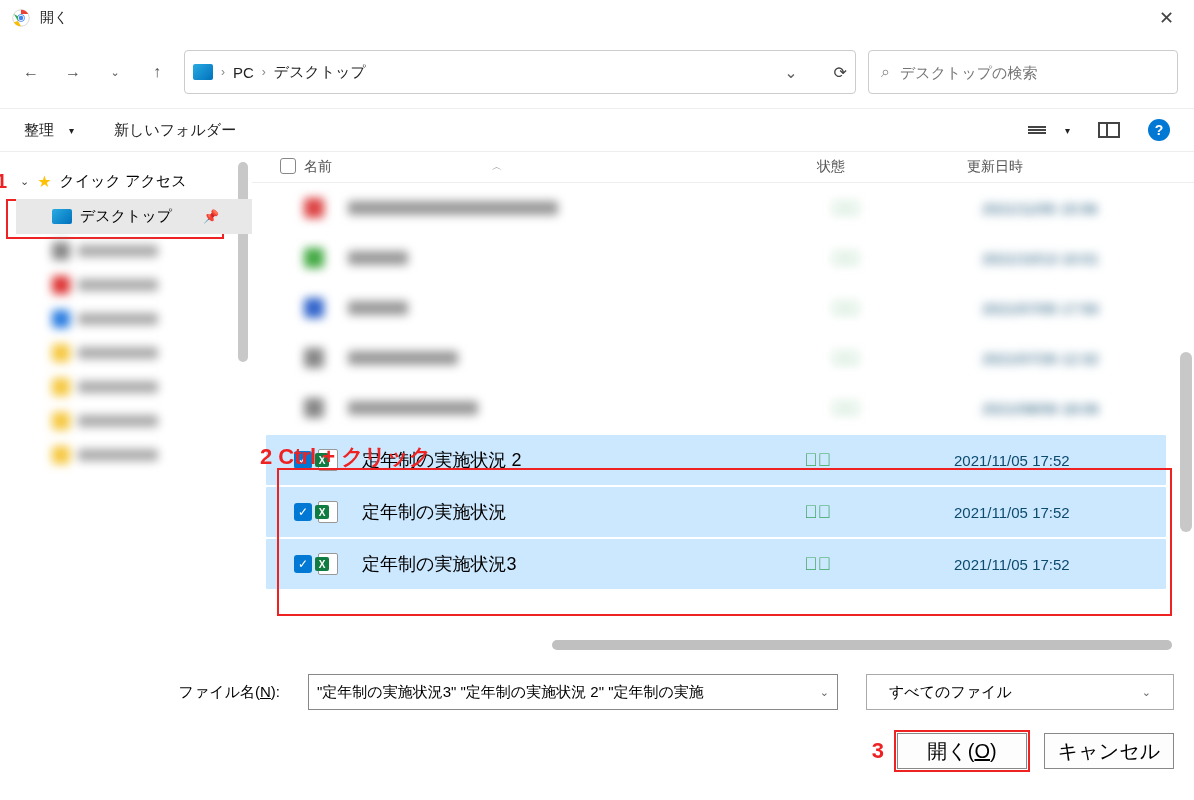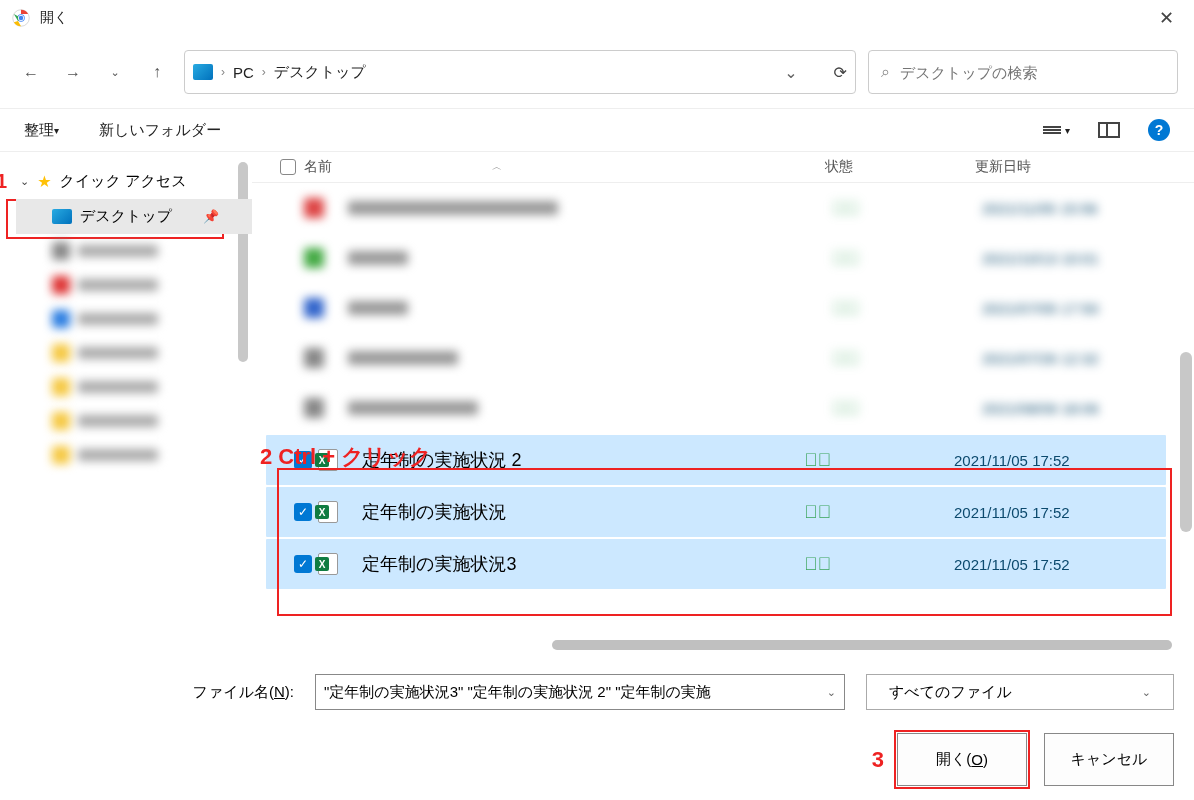--- a/index.html
+++ b/index.html
@@ -18,21 +18,21 @@
 .addr-icon { width: 20px; height: 16px; background: linear-gradient(135deg,#29abe2,#0071bc); border-radius: 2px; }
 .addr-sep { color: #888; font-size: 12px; }
 .addr-seg { font-size: 15px; color: #222; }
 .addr .chev { margin-left: auto; color: #666; }
 .addr .refresh { margin-left: 28px; color: #444; }
 .search { width: 310px; height: 44px; border: 1px solid #ccc; border-radius: 4px; display: flex; align-items: center; padding: 0 12px; gap: 10px; }
 .search input { border: none; outline: none; font-size: 15px; flex: 1; color: #888; }
 
 
 .toolbar { height: 44px; display: flex; align-items: center; padding: 0 24px; gap: 40px; border-top: 1px solid #eee; border-bottom: 1px solid #eee; }
-.tb-item { font-size: 15px; color: #222; display: flex; align-items: center; gap: 0; cursor: pointer; }
+.tb-item { font-size: 15px; color: #222; display: flex; align-items: center; gap: 15px; cursor: pointer; }
 .tb-right { margin-left: auto; display: flex; align-items: center; gap: 28px; }
 .view-icon { display: flex; gap: 1px; flex-direction: column; }
 .view-icon span { width: 18px; height: 2px; background: #444; }
 .pane-icon { width: 22px; height: 16px; border: 2px solid #444; position: relative; }
 .pane-icon::before { content: ''; position: absolute; left: 6px; top: 0; bottom: 0; width: 2px; background: #444; }
 .help-icon { width: 22px; height: 22px; border-radius: 50%; background: #0078d4; color: #fff; display: flex; align-items: center; justify-content: center; font-size: 14px; font-weight: bold; }
 
 
 .main { display: flex; height: 504px; position: relative; }
 .sidebar { width: 252px; padding: 12px 0 0 16px; position: relative; }
@@ -48,21 +48,21 @@
 .sb-blur .blur-icon { width: 18px; height: 18px; background: #888; border-radius: 3px; }
 .sb-blur.red .blur-icon { background: #d33; }
 .sb-blur.blue .blur-icon { background: #2a7de1; }
 .sb-blur.yellow .blur-icon { background: #f5c842; }
 .sb-blur .blur-text { width: 80px; height: 12px; background: #aaa; border-radius: 2px; }
 .annot-box-1 { position: absolute; border: 2px solid #e22; left: 6px; top: 47px; width: 218px; height: 40px; pointer-events: none; }
 .annot-1 { position: absolute; left: -4px; top: 18px; color: #e22; font-weight: bold; font-size: 20px; }
 
 .filearea { flex: 1; position: relative; overflow: hidden; }
 .fa-scrollbar { position: absolute; right: 2px; top: 200px; width: 12px; height: 180px; background: #c8c8c8; border-radius: 6px; }
-.fhdr { display: flex; align-items: center; padding: 6px 19px 6px 28px; font-size: 14px; color: #555; border-bottom: 1px solid #eee; }
+.fhdr { display: flex; padding: 6px 27px 6px 28px; font-size: 14px; color: #555; border-bottom: 1px solid #eee; }
 .fhdr .col-chk { width: 24px; }
 .fhdr .chk { width: 16px; height: 16px; border: 1.5px solid #888; border-radius: 3px; }
 .fhdr .col-name { flex: 1; display: flex; align-items: center; gap: 160px; }
 .fhdr .sort { font-size: 10px; color: #777; }
 .fhdr .col-status { width: 150px; }
 .fhdr .col-date { width: 200px; }
 
 .frow { display: flex; align-items: center; padding: 10px 12px 10px 28px; height: 50px; }
 .frow.blur { filter: blur(5px); }
 .frow .col-chk { width: 24px; }
@@ -81,27 +81,27 @@
 .xl-icon { position: relative; width: 20px; height: 22px; background: #fff; border: 1px solid #999; border-radius: 2px; }
 .xl-icon::before { content: 'X'; position: absolute; left: -4px; top: 3px; width: 14px; height: 14px; background: #107c41; color: #fff; font-size: 10px; font-weight: bold; display: flex; align-items: center; justify-content: center; border-radius: 2px; }
 
 .annot-2 { position: absolute; left: 260px; top: 290px; color: #e22; font-weight: bold; font-size: 22px; z-index: 5; }
 .annot-box-2 { position: absolute; left: 277px; top: 316px; width: 895px; height: 148px; border: 2px solid #e22; pointer-events: none; z-index: 5; }
 
 .hscroll { position: absolute; left: 300px; bottom: 6px; width: 620px; height: 10px; background: #c0c0c0; border-radius: 5px; }
 
 
 .footer { padding: 18px 20px 12px 0; }
-.fn-row { display: flex; align-items: center; gap: 21px; margin-bottom: 20px; justify-content: flex-end; }
+.fn-row { display: flex; align-items: center; gap: 28px; margin-bottom: 20px; justify-content: flex-end; }
 .fn-label { font-size: 15px; }
 .fn-label u { text-decoration: underline; }
 .fn-select { width: 530px; height: 36px; border: 1px solid #888; padding: 0 8px; display: flex; align-items: center; justify-content: space-between; font-size: 15px; }
 .ft-select { width: 308px; height: 36px; border: 1px solid #aaa; padding: 0 22px; display: flex; align-items: center; justify-content: space-between; font-size: 15px; }
 .btn-row { display: flex; justify-content: flex-end; gap: 14px; align-items: center; }
-.btn { width: 130px; height: 53px; border: 1px solid #888; background: #fdfdfd; font-size: 15px; display: flex; align-items: center; justify-content: center; cursor: pointer; }
+.btn { width: 130px; height: 36px; border: 1px solid #888; background: #fdfdfd; font-size: 20px; display: flex; align-items: center; justify-content: center; cursor: pointer; }
 .annot-3 { color: #e22; font-weight: bold; font-size: 22px; margin-right: -4px; }
 .annot-box-3 { border: 2px solid #e22; padding: 1px; }
 </style>
 </head>
 <body>
 
 <div class="titlebar">
   <svg class="chrome-icon" viewBox="0 0 24 24">
       <circle cx="12" cy="12" r="11" fill="#fff" stroke="#ccc"></circle>
       <circle cx="12" cy="12" r="5" fill="#4285f4"></circle>

